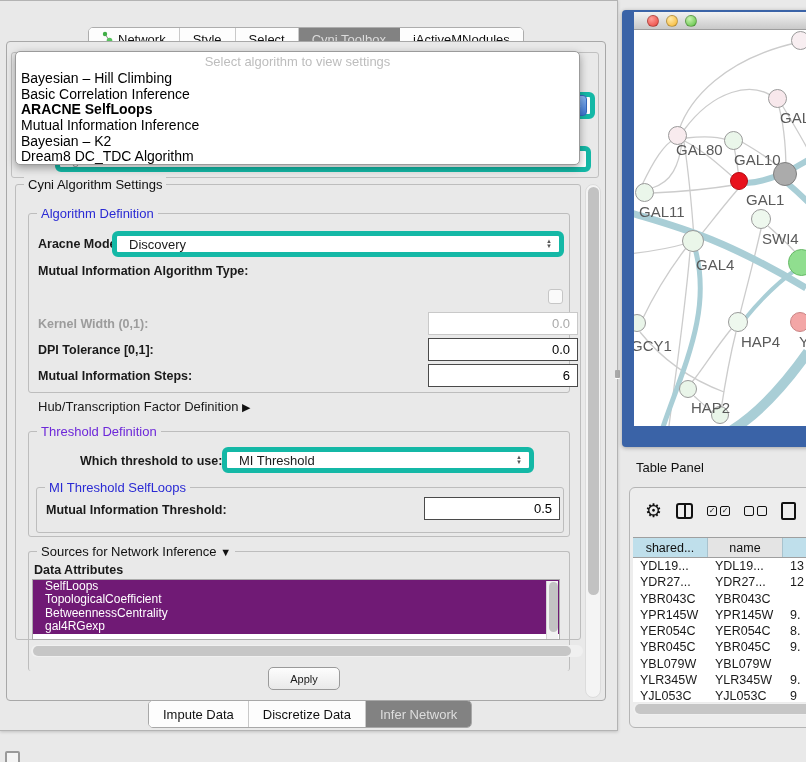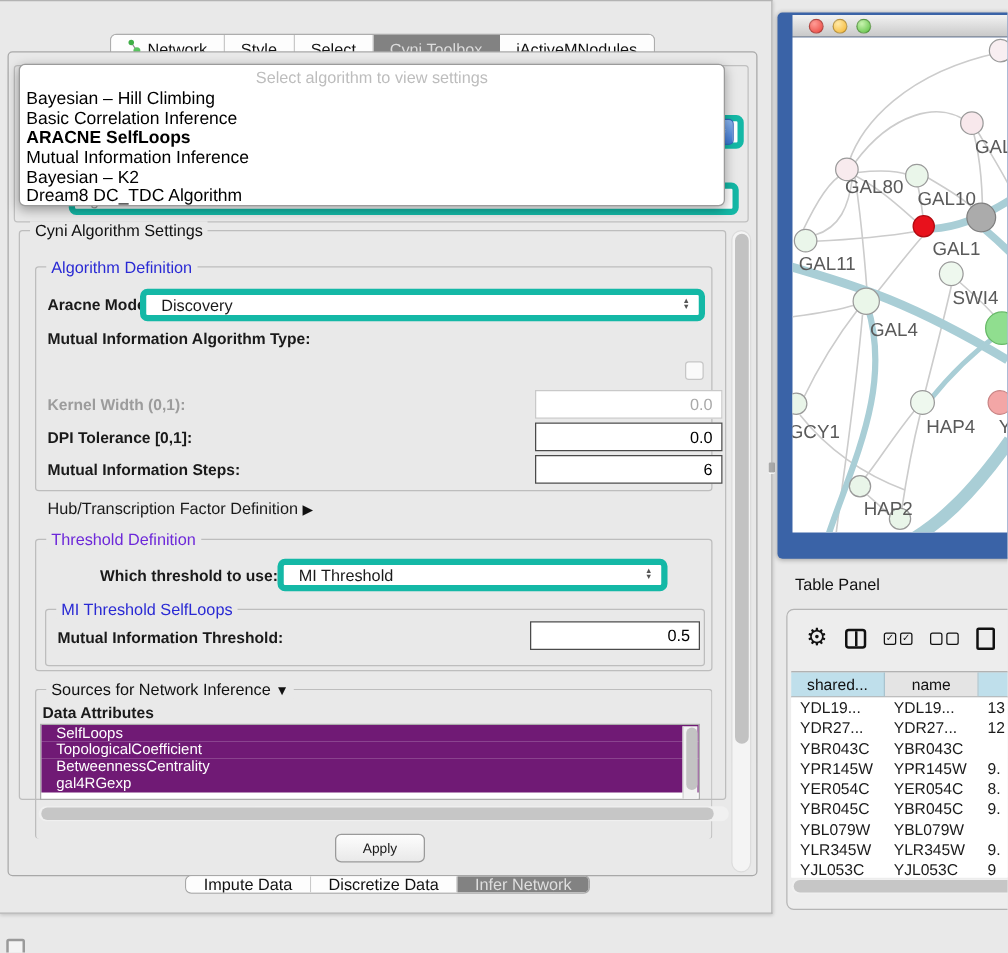--- a/index.html
+++ b/index.html
@@ -95,21 +95,21 @@
   .hsb { left:24px; top:603px; width:552px; height:12px; background:#f0f0f0; border-radius:6px; }
   .hsb .thumb { position:absolute; left:2px; top:1px; width:538px; height:10px;
     background:#c6c6c6; border-radius:5px; }
 
   .apply-btn { left:261px; top:625px; width:72px; height:23px;
     border:1px solid #9a9a9a; border-radius:5px;
     background:linear-gradient(#fdfdfd,#e9e9e9); font-size:11px;
     display:flex; align-items:center; justify-content:center; }
 
   
-  .btabs { left:148px; top:699px; height:15px; display:flex;
+  .btabs { left:148px; top:699px; height:28px; display:flex;
     border:1px solid #a8a8a8; border-radius:5px; overflow:hidden; background:#fff; }
   .btab { padding:0 14px; display:flex; align-items:center; font-size:13px; color:#111;
     background:#fdfdfd; border-right:1px solid #c9c9c9; }
   .btab:last-child { border-right:none; }
   .btab.sel { background:#828282; color:#dedede; }
 
   
   .split-dot { left:615px; top:370px; width:5px; height:8px; background:#a9a9a9;
     border-radius:1px; box-shadow:0 1px 0 #fff; }
 

